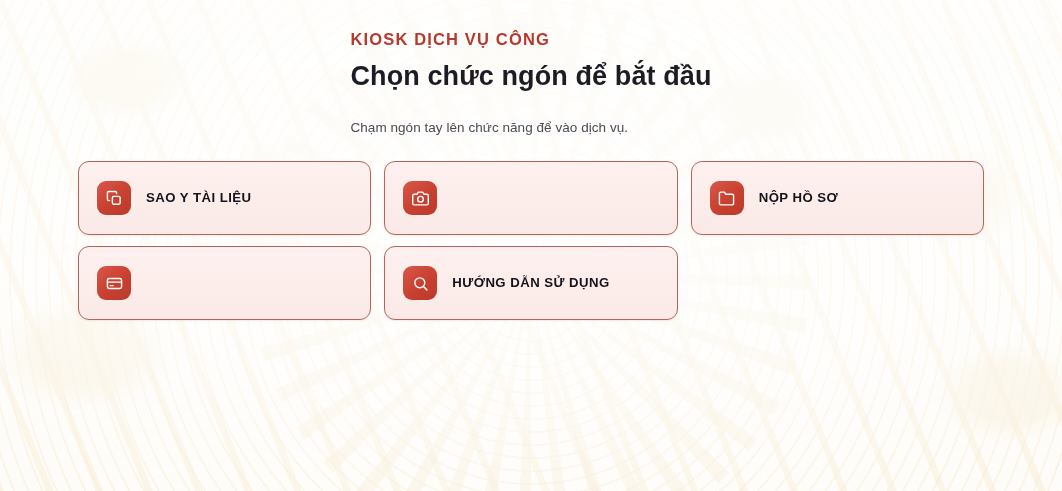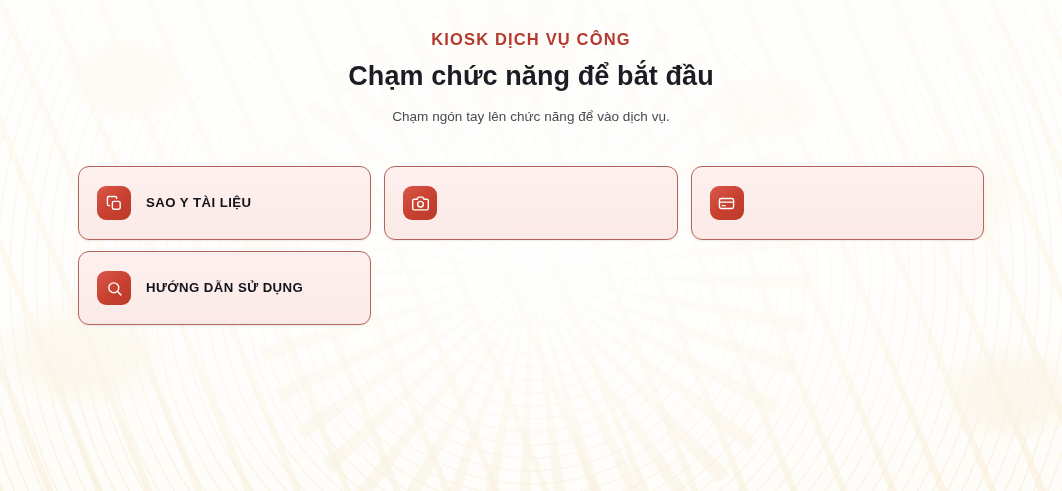--- a/index.html
+++ b/index.html
@@ -95,21 +95,20 @@
     position: relative;
     z-index: 2;
     width: 1062px;
     height: 491px;
     display: flex;
     flex-direction: column;
     align-items: center;
   }
 
   header.kiosk-header {
-    text-align: center;
     padding-top: 30px;
   }
   .eyebrow {
     color: #b5392e;
     font-size: 16.5px;
     font-weight: 700;
     letter-spacing: 1.15px;
     line-height: 1.1;
   }
   .headline {
@@ -117,27 +116,27 @@
     font-size: 27px;
     font-weight: 700;
     letter-spacing: .1px;
     margin-top: 13px;
     line-height: 1.15;
   }
   .subhead {
     color: #4a4a52;
     font-size: 13.5px;
     font-weight: 400;
-    margin-top: 17px;
+    margin-top: 28px;
     letter-spacing: .05px;
   }
 
   
   .tile-grid {
-    margin-top: 42px;
+    margin-top: 26px;
     width: 906px;
     display: grid;
     grid-template-columns: repeat(3, 1fr);
     column-gap: 13px;
     row-gap: 11px;
   }
 
   .tile {
     height: 74px;
     display: flex;
@@ -191,21 +190,21 @@
   <div class="drum-core"></div>
   <div class="motif-blobs"></div>
   <div class="wash"></div>
   <div class="edge-fade"></div>
 </div>
 
 <div id="page">
 
   <header class="kiosk-header">
     <div class="eyebrow">KIOSK DỊCH VỤ CÔNG</div>
-    <h1 class="headline">Chạm chức năng để bắt đầu</h1>
+    <h1 class="headline">Chọn chức ngón để bắt đầu</h1>
     <p class="subhead">Chạm ngón tay lên chức năng để vào dịch vụ.</p>
   </header>
 
   <main class="tile-grid">
 
     <div class="tile">
       <span class="tile-icon">
         <svg width="17" height="17" viewBox="0 0 24 24" fill="none" stroke="#fff" stroke-width="2" stroke-linecap="round" stroke-linejoin="round">
           <rect x="9" y="9" width="11" height="11" rx="2"></rect>
           <path d="M5 15H4a2 2 0 0 1-2-2V4a2 2 0 0 1 2-2h9a2 2 0 0 1 2 2v1"></path>
@@ -216,20 +215,28 @@
 
     <div class="tile">
       <span class="tile-icon">
         <svg width="17" height="17" viewBox="0 0 24 24" fill="none" stroke="#fff" stroke-width="2" stroke-linecap="round" stroke-linejoin="round">
           <path d="M23 19a2 2 0 0 1-2 2H3a2 2 0 0 1-2-2V8a2 2 0 0 1 2-2h4l2-3h6l2 3h4a2 2 0 0 1 2 2z"></path>
           <circle cx="12" cy="13" r="4"></circle>
         </svg>
       </span>
     </div>
 
+    <div class="tile">
+      <span class="tile-icon">
+        <svg width="17" height="17" viewBox="0 0 24 24" fill="none" stroke="#fff" stroke-width="2" stroke-linecap="round" stroke-linejoin="round">
+          <path d="M22 19a2 2 0 0 1-2 2H4a2 2 0 0 1-2-2V5a2 2 0 0 1 2-2h5l2 3h9a2 2 0 0 1 2 2z"></path>
+        </svg>
+      </span>
+      <span class="tile-label">NỘP HỒ SƠ</span>
+    </div>
 
 
     <div class="tile">
       <span class="tile-icon">
         <svg width="17" height="17" viewBox="0 0 24 24" fill="none" stroke="#fff" stroke-width="2" stroke-linecap="round" stroke-linejoin="round">
           <rect x="2" y="5" width="20" height="14" rx="2.5"></rect>
           <line x1="2" y1="10" x2="22" y2="10"></line>
           <line x1="6" y1="15" x2="10" y2="15"></line>
         </svg>
       </span>

